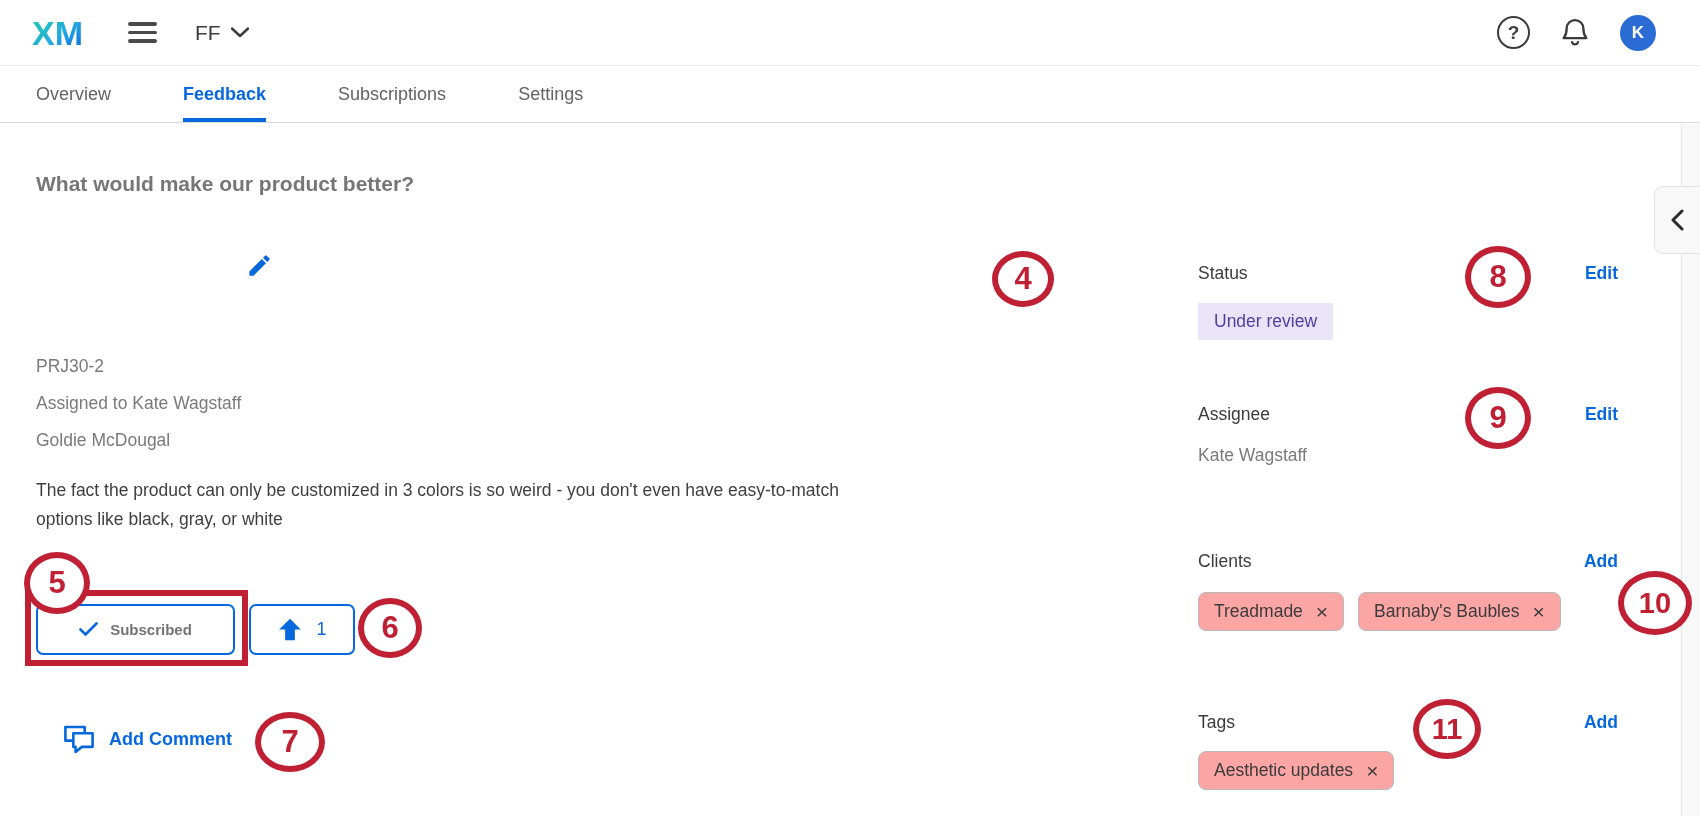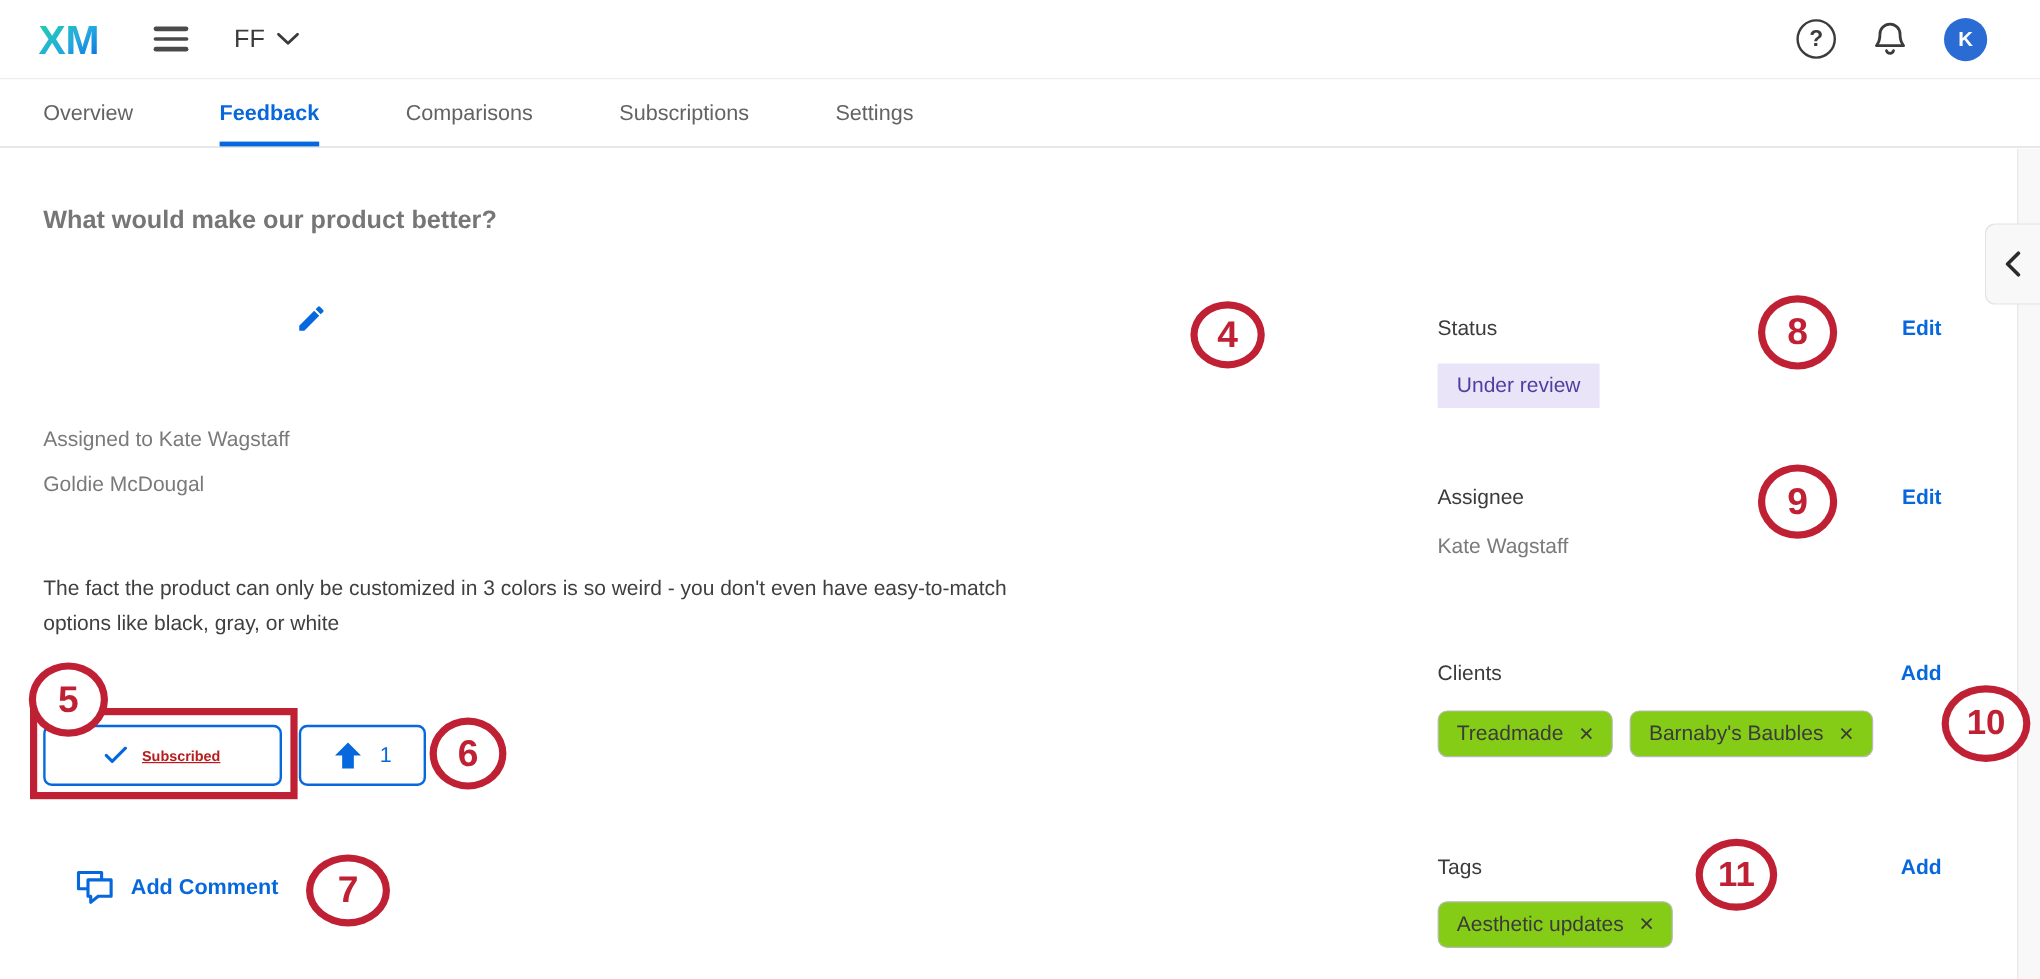--- a/index.html
+++ b/index.html
@@ -60,21 +60,21 @@
   .subscribe-highlight {
     position: absolute; left: 25px; top: 590px; width: 223px; height: 76px;
     border: 6px solid #c02033; background: transparent; z-index: 4;
   }
   .subscribed-btn {
     position: absolute; left: 36px; top: 604px; width: 199px; height: 51px;
     background: #fff; border: 2px solid #0768dd; border-radius: 7px;
     display: flex; align-items: center; justify-content: center; gap: 12px;
     cursor: pointer; z-index: 5;
   }
-  .subscribed-btn .lbl { color: #b91c1c; font-size: 12px; font-weight: 600; text-decoration: underline; }
+  .subscribed-btn .lbl { color: #737373; font-size: 15px; font-weight: 600; }
   .upvote-btn {
     position: absolute; left: 249px; top: 604px; width: 106px; height: 51px;
     background: #fff; border: 2px solid #0768dd; border-radius: 7px;
     display: flex; align-items: center; justify-content: center; gap: 13px;
     cursor: pointer; z-index: 5;
   }
   .upvote-btn .cnt { color: #0768dd; font-size: 18px; }
   .add-comment {
     position: absolute; left: 62px; top: 724px;
     display: flex; align-items: center; gap: 13px; cursor: pointer;
@@ -90,21 +90,21 @@
   .side-action { font-size: 17.5px; font-weight: 600; color: #0768dd; cursor: pointer; }
   .side-value { position: absolute; left: 1198px; font-size: 17.5px; color: #7a7a7a; }
   .status-badge {
     position: absolute; left: 1198px; top: 303px;
     background: #e9e4f8; color: #4f3f9e; font-size: 17.5px;
     padding: 8px 16px; border-radius: 1px;
   }
   .chip-row { position: absolute; left: 1198px; display: flex; gap: 14px; }
   .chip {
     display: inline-flex; align-items: center; gap: 13px;
-    border: 1.5px solid #b9b9b9; border-radius: 8px; background: #84cc16;
+    border: 1.5px solid #b9b9b9; border-radius: 8px; background: #fca5a5;
     padding: 8px 15px; font-size: 17.5px; color: #3b3b3b;
   }
   .chip .x { font-size: 21px; color: #3b3b3b; cursor: pointer; line-height: 1; }
 
   
   .right-strip {
     position: absolute; left: 1681px; top: 124px; width: 19px; height: 692px;
     background: #f8f8f8; border-left: 1px solid #e6e6e6;
   }
   .collapse-tab {
@@ -177,41 +177,39 @@
 </div>
 
 <div class="tabbar">
   <div class="tab">
       <span>Overview</span>
     </div>
   <div class="tab active">
       <span>Feedback</span>
     </div>
   <div class="tab">
-      <span>Comparisons</span>
-    </div>
-  <div class="tab">
       <span>Subscriptions</span>
     </div>
   <div class="tab">
       <span>Settings</span>
     </div>
 </div>
 
 <div class="question">What would make our product better?</div>
 
 <div class="title-row">
   <div class="pencil-btn">
     <svg width="27" height="27" viewBox="0 0 24 24">
       <path d="M3 17.25V21h3.75L17.8 9.94l-3.75-3.75L3 17.25zM20.7 7.04a1 1 0 0 0 0-1.41l-2.34-2.34a1 1 0 0 0-1.41 0l-1.83 1.83 3.75 3.75 1.83-1.83z" fill="#0768dd"></path>
     </svg>
   </div>
 </div>
 
 <div class="meta-block">
+  <div>PRJ30-2</div>
   <div>Assigned to Kate Wagstaff</div>
   <div>Goldie McDougal</div>
 </div>
 
 <div class="description">
   <div>The fact the product can only be customized in 3 colors is so weird - you don't even have easy-to-match</div>
   <div>options like black, gray, or white</div>
 </div>
 
 <div class="subscribe-highlight"></div>

